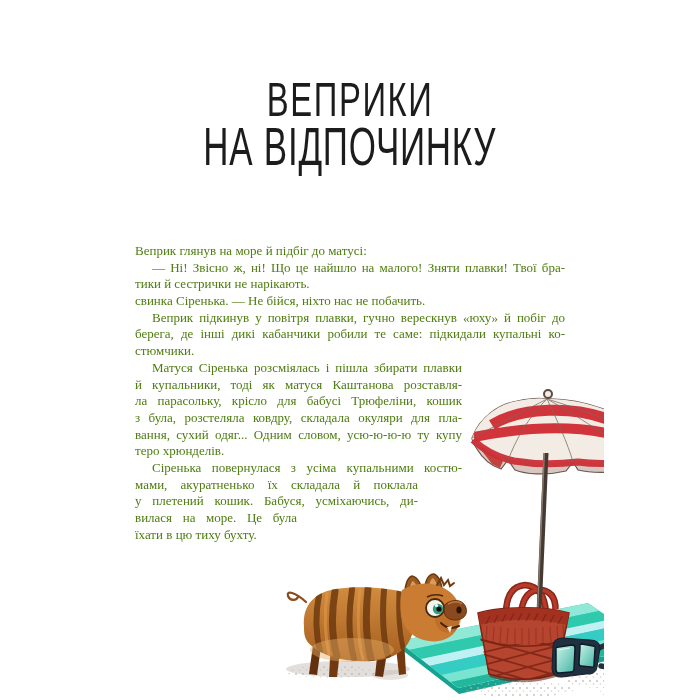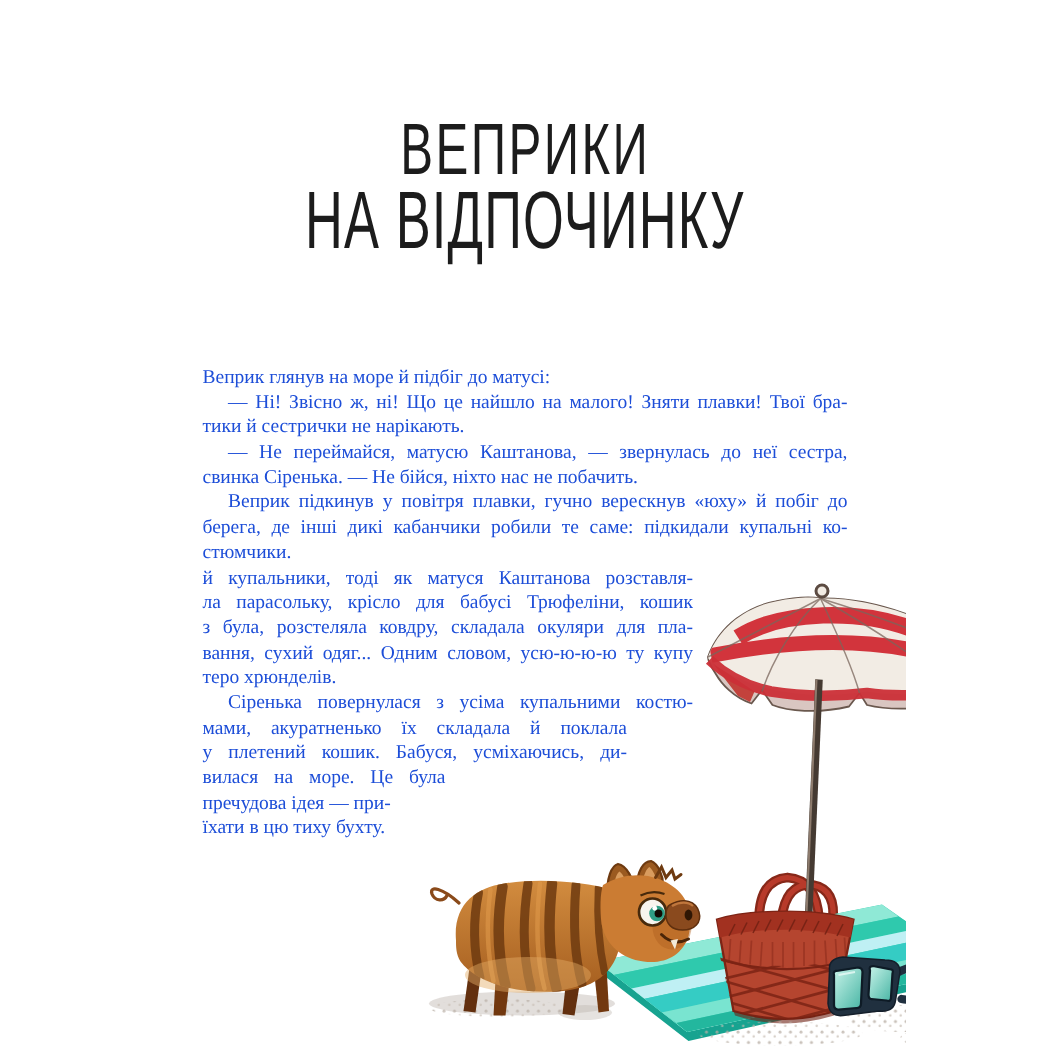--- a/index.html
+++ b/index.html
@@ -8,21 +8,21 @@
   
   .tl1,.tl2{position:absolute;left:0;width:700px;text-align:center;color:#1c1c1c;
             font-family:"Liberation Sans",sans-serif;font-weight:400;}
   .tl1{top:76px}
   .tl2{top:119px}
   .tspan{display:inline-block;transform-origin:50% 0;line-height:1;white-space:nowrap;}
   .s1{font-size:41px;letter-spacing:2px;transform:scale(0.80,1.18);}
   .s2{font-size:46px;letter-spacing:1px;transform:scale(0.76,1.18);}
   
   .body-text{position:absolute;left:135px;top:243px;width:432px;
-             font-size:13px;line-height:16.7px;color:#1d4ed8;}
+             font-size:13px;line-height:16.7px;color:#4d7c0f;}
   .ln{height:16.7px;box-sizing:border-box;white-space:normal;}
   .ind{padding-left:17px;}
   .just{text-align:justify;text-align-last:justify;font-family:Liberation Serif, serif;}
   .w430{width:430px}
   .w327{width:327px}
   .w283{width:283px}
   .w162{width:162px}
   
   .illus{position:absolute;left:268px;top:383px;width:432px;height:317px;}
 </style>
@@ -33,35 +33,34 @@
 
   <div>
     <div class="tl1"><span class="tspan s1">ВЕПРИКИ</span></div>
     <div class="tl2"><span class="tspan s2">НА ВІДПОЧИНКУ</span></div>
   </div>
 
   <div class="body-text">
     <div class="ln">Веприк глянув на море й підбіг до матусі:</div>
     <div class="ln ind just w430">— Ні! Звісно ж, ні! Що це найшло на малого! Зняти плавки! Твої бра-</div>
     <div class="ln">тики й сестрички не нарікають.</div>
-    <div class="ln ind just w430">— Не переймайся, матусю Каштанова, — звернулась до неї сестра,</div>
     <div class="ln">свинка Сіренька. — Не бійся, ніхто нас не побачить.</div>
     <div class="ln ind just w430">Веприк підкинув у повітря плавки, гучно верескнув «юху» й побіг до</div>
     <div class="ln just w430">берега, де інші дикі кабанчики робили те саме: підкидали купальні ко-</div>
     <div class="ln">стюмчики.</div>
+    <div class="ln ind just w327">Матуся Сіренька розсміялась і пішла збирати плавки</div>
     <div class="ln just w327">й купальники, тоді як матуся Каштанова розставля-</div>
     <div class="ln just w327">ла парасольку, крісло для бабусі Трюфеліни, кошик</div>
     <div class="ln just w327">з була, розстеляла ковдру, складала окуляри для пла-</div>
     <div class="ln just w327">вання, сухий одяг... Одним словом, усю-ю-ю-ю ту купу</div>
     <div class="ln">теро хрюнделів.</div>
     <div class="ln ind just w327">Сіренька повернулася з усіма купальними костю-</div>
     <div class="ln just w283">мами, акуратненько їх складала й поклала</div>
     <div class="ln just w283">у плетений кошик. Бабуся, усміхаючись, ди-</div>
     <div class="ln just w162">вилася на море. Це була</div>
-    <div class="ln">пречудова ідея — при-</div>
     <div class="ln">їхати в цю тиху бухту.</div>
   </div>
 
   <svg class="illus" viewBox="268 383 432 317">
     <defs>
       <linearGradient id="lensGrad" x1="0" y1="0" x2="1" y2="1">
         <stop offset="0" stop-color="#c9f4ea"></stop>
           <stop offset="1" stop-color="#46b4a3"></stop>
       </linearGradient>
       <linearGradient id="boarGrad" x1="0" y1="0" x2="0" y2="1">

